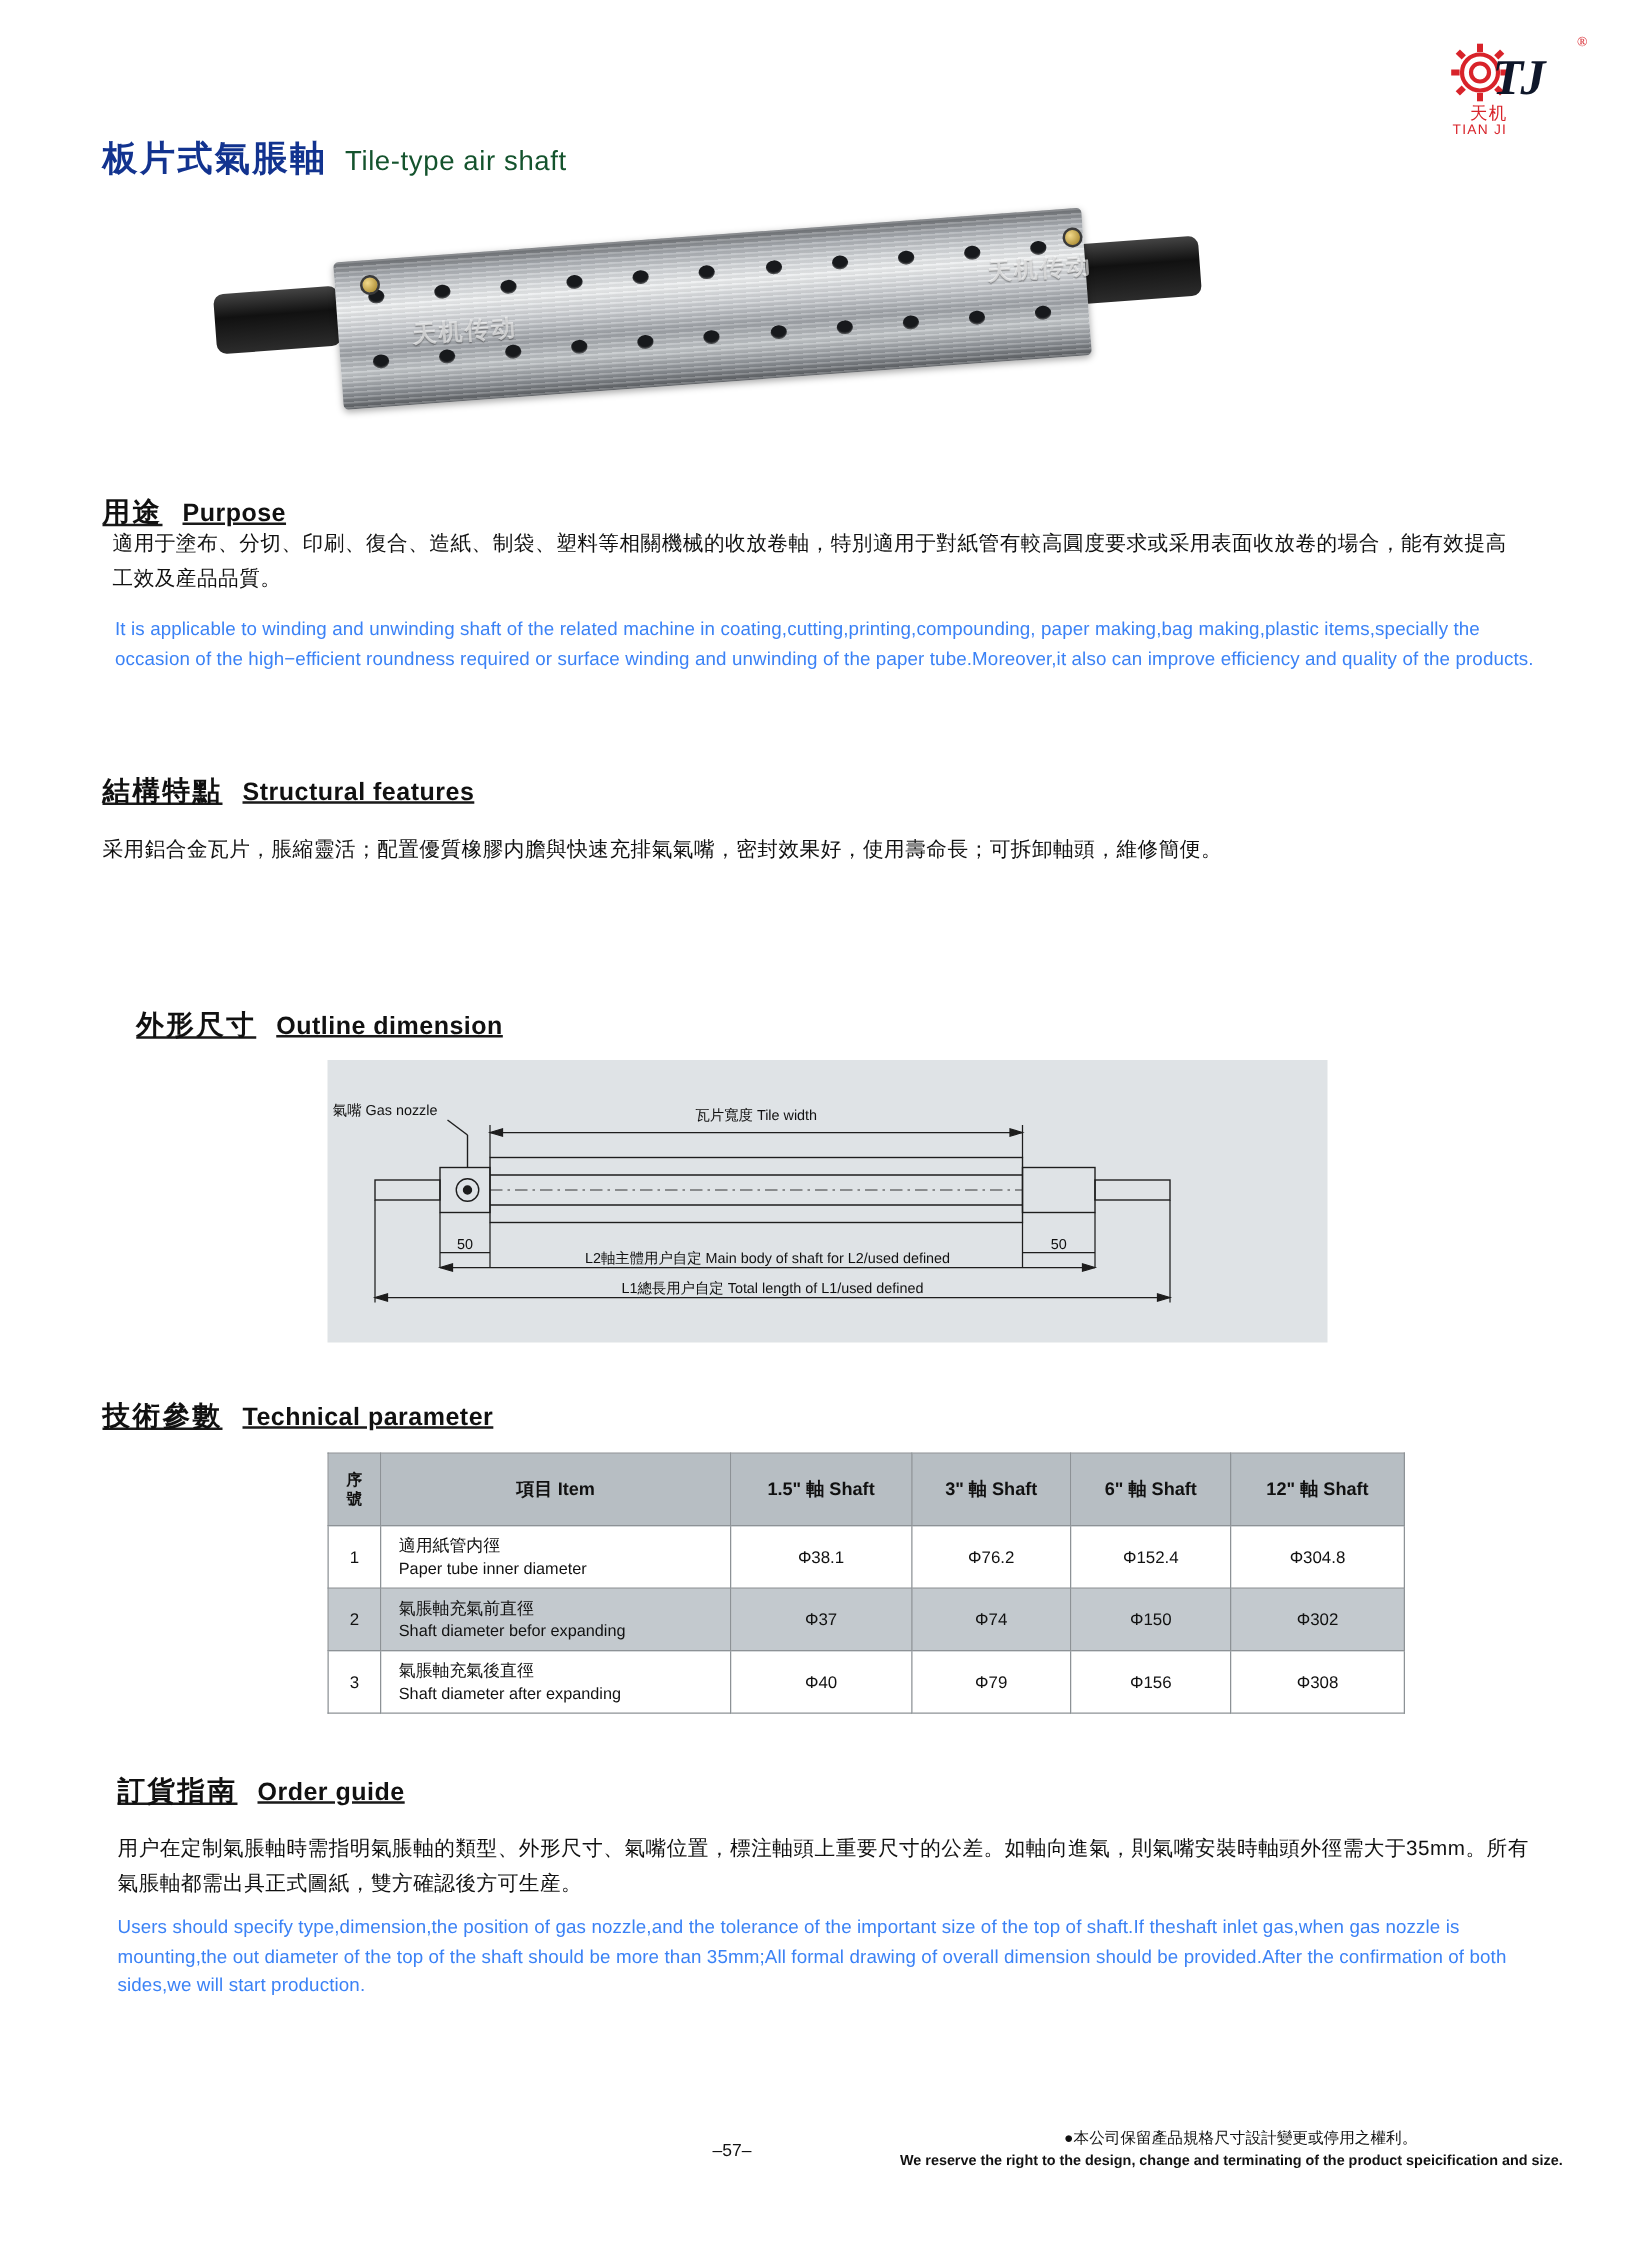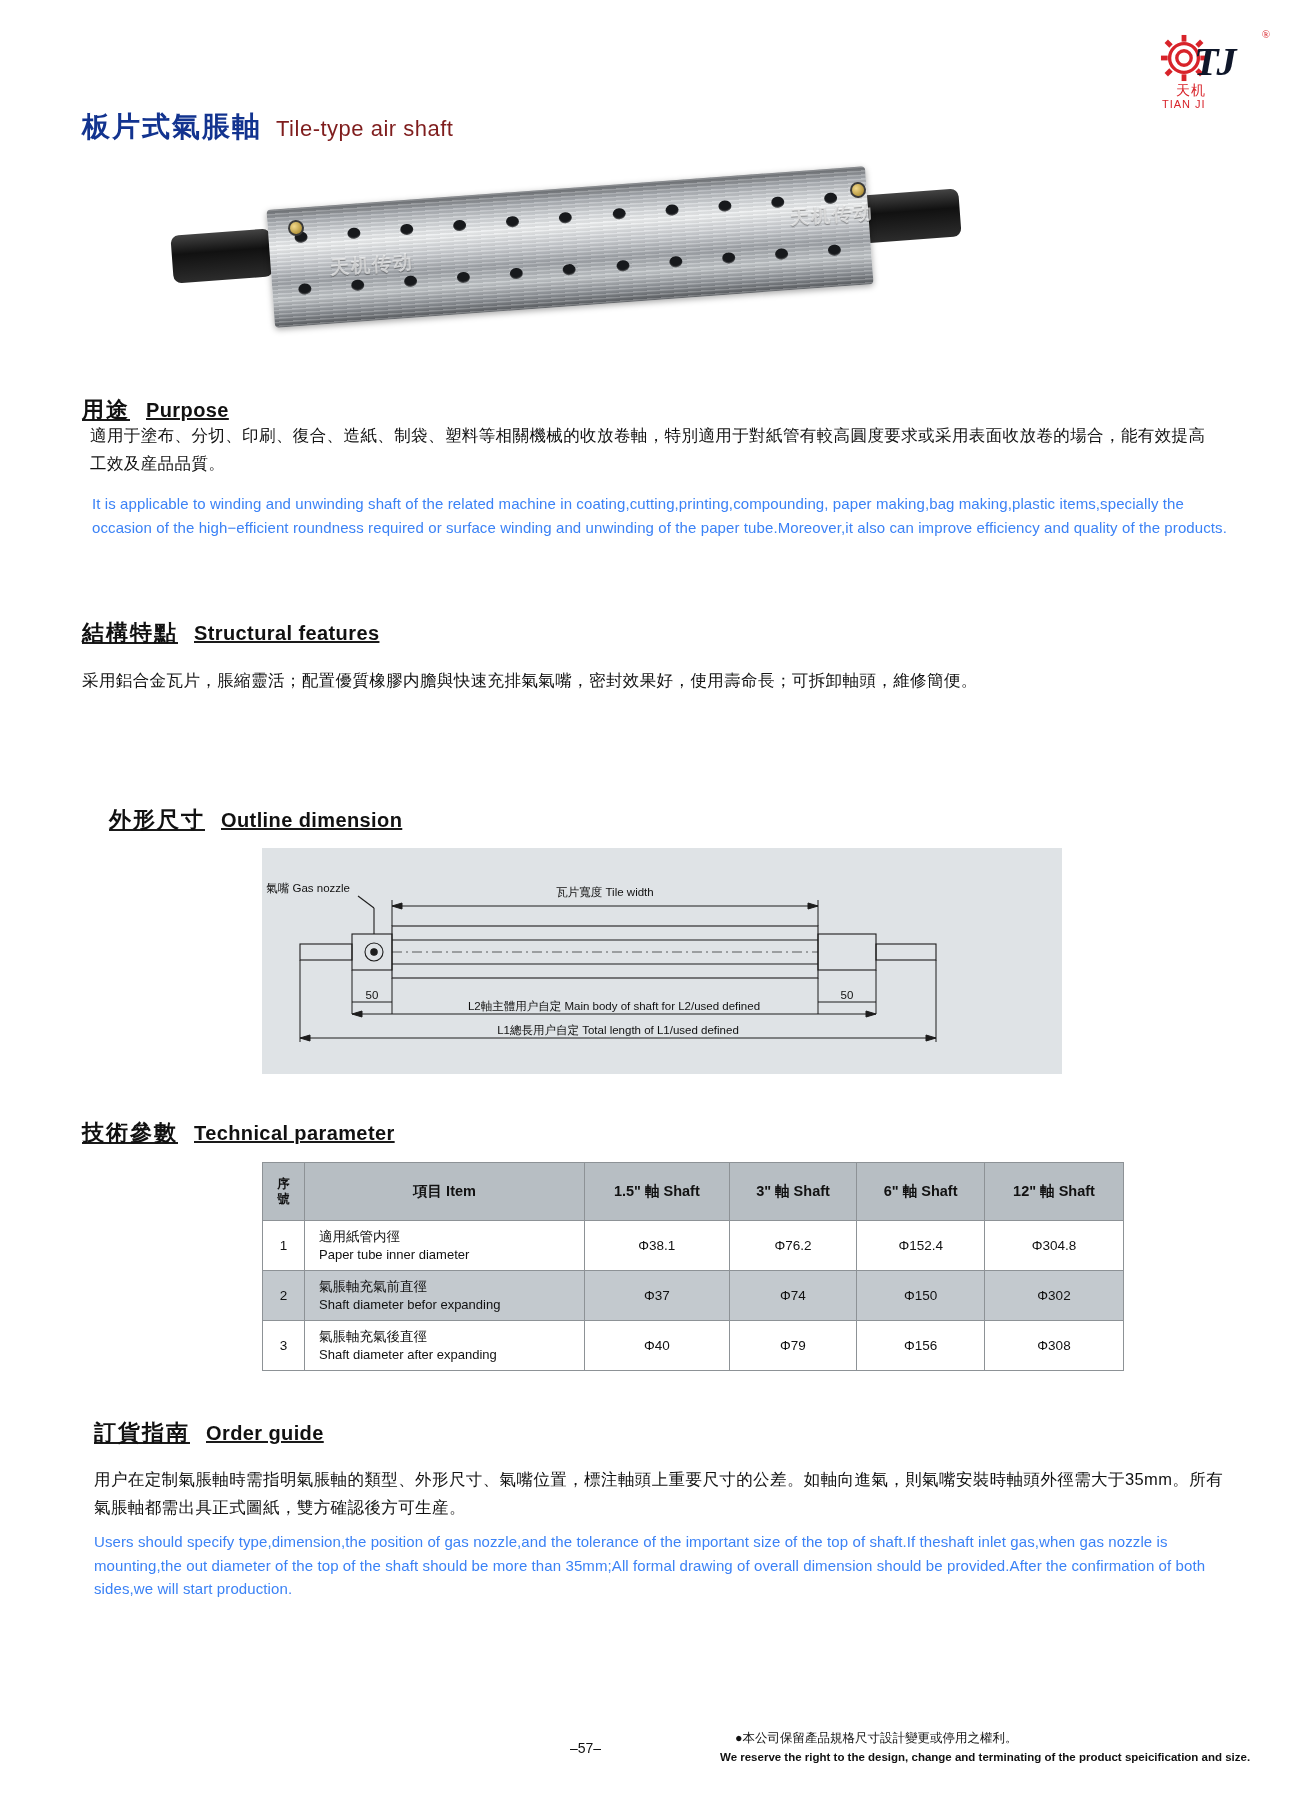--- a/index.html
+++ b/index.html
@@ -85,21 +85,21 @@
   }
   .doc-title .cn {
     font-size: 28px;
     font-weight: bold;
     color: #12338f;
     letter-spacing: 2px;
     text-align: center;
   }
   .doc-title .en {
     font-size: 22px;
-    color: #7f1d1d;
+    color: #14532d;
     letter-spacing: 0.5px;
   }
 
   
   .product-photo {
     position: absolute;
     top: 180px;
     left: 160px;
     width: 820px;
     height: 140px;
@@ -255,22 +255,23 @@
   .tech-table tbody tr { height: 50px; }
   .tech-table tbody tr.alt td { background: #c3c9ce; }
   .cell-item .cn { display: block; font-size: 13.5px; }
   .cell-item .en { display: block; font-size: 13px; }
 
   
   .footer {
     position: absolute;
     left: 0;
     right: 0;
-    bottom: 24px;
+    bottom: 52px;
     height: 44px;
+    text-align: center;
   }
   .page-num {
     position: absolute;
     left: 570px;
     top: 12px;
     font-size: 14px;
     color: #111;
   }
   .footer-note {
     position: absolute;

